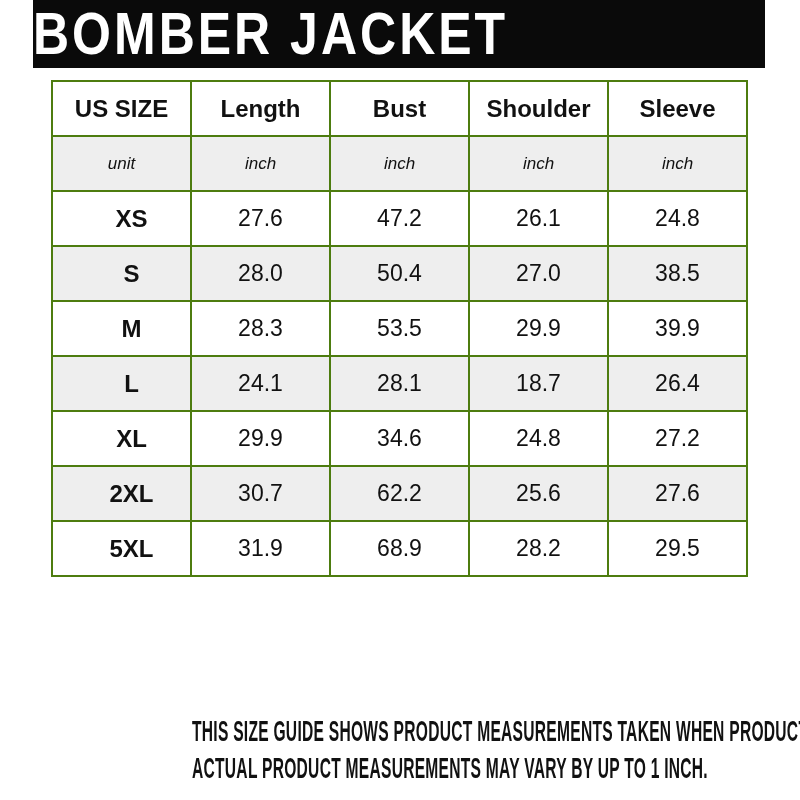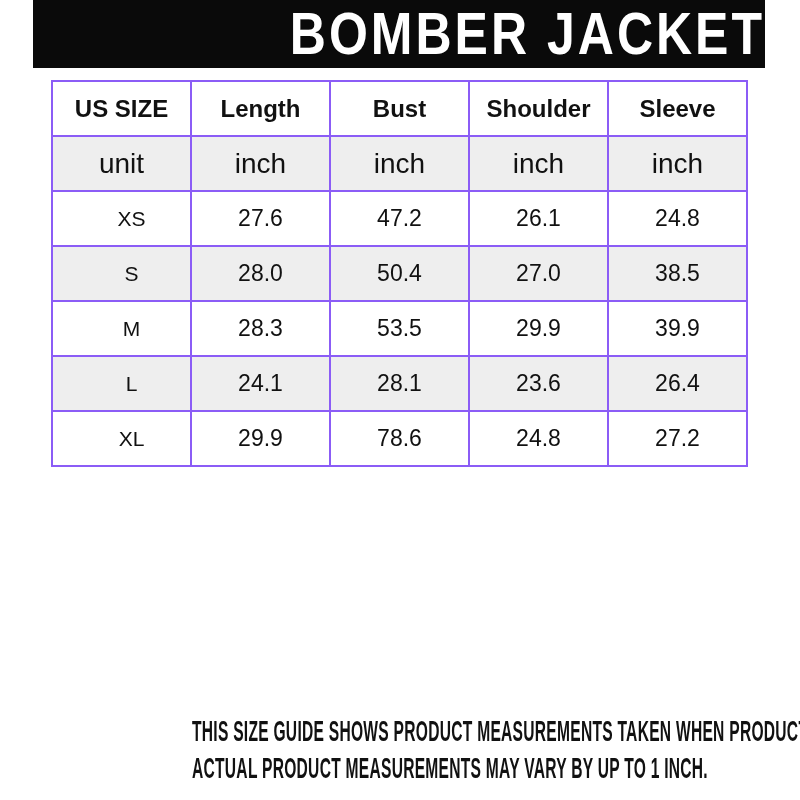--- a/index.html
+++ b/index.html
@@ -11,62 +11,63 @@
     overflow: hidden;
     position: relative;
   }
   .top-bar {
     position: absolute;
     left: 33px; top: 0;
     width: 732px; height: 68px;
     background: #0a0a0a;
     display: flex;
     align-items: center;
-    justify-content: flex-end;
+    justify-content: flex-start;
   }
   .top-bar .title {
     color: #ffffff;
     font-size: 50px;
     font-weight: bold;
     letter-spacing: 3px;
     white-space: nowrap;
     transform: scaleY(1.18);
     transform-origin: center;
   }
   table.size-table {
     position: absolute;
     left: 51px; top: 80px;
     width: 697px;
     border-collapse: collapse;
     table-layout: fixed;
     text-align: center;
   }
   .size-table th, .size-table td {
-    border: 2px solid #8b5cf6;
+    border: 2px solid #4d7c0f;
     height: 55px;
     font-size: 23px;
     vertical-align: middle;
     background: #ffffff;
   }
   .size-table thead th {
     font-weight: bold;
     font-size: 24px;
   }
   .size-table tbody tr:nth-child(odd) th,
   .size-table tbody tr:nth-child(odd) td {
     background: #eeeeee;
   }
   .size-table tbody th.size-label {
-    font-weight: normal;
-    font-size: 21px;
+    font-weight: bold;
+    font-size: 24px;
     padding-left: 20px;
   }
   .size-table tr.unit-row td, .size-table tr.unit-row th {
+    font-style: italic;
     font-weight: normal;
-    font-size: 28px;
+    font-size: 17px;
   }
   .footnote {
     position: absolute;
     left: 0; top: 712px;
     width: 800px;
     text-align: center;
   }
   .footnote .line {
     font-weight: bold;
     font-size: 30px;
@@ -121,29 +122,43 @@
       <th class="size-label">M</th>
       <td>28.3</td>
       <td>53.5</td>
       <td>29.9</td>
       <td>39.9</td>
     </tr>
     <tr>
       <th class="size-label">L</th>
       <td>24.1</td>
       <td>28.1</td>
-      <td>23.6</td>
+      <td>18.7</td>
       <td>26.4</td>
     </tr>
     <tr>
       <th class="size-label">XL</th>
       <td>29.9</td>
-      <td>78.6</td>
+      <td>34.6</td>
       <td>24.8</td>
       <td>27.2</td>
+    </tr>
+    <tr>
+      <th class="size-label">2XL</th>
+      <td>30.7</td>
+      <td>62.2</td>
+      <td>25.6</td>
+      <td>27.6</td>
+    </tr>
+    <tr>
+      <th class="size-label">5XL</th>
+      <td>31.9</td>
+      <td>68.9</td>
+      <td>28.2</td>
+      <td>29.5</td>
     </tr>
   </tbody>
 </table>
 
 <div class="footnote">
   <div class="line">THIS SIZE GUIDE SHOWS PRODUCT MEASUREMENTS TAKEN WHEN PRODUCTS ARE LAID FLAT.</div>
   <div class="line">ACTUAL PRODUCT MEASUREMENTS MAY VARY BY UP TO 1 INCH.</div>
 </div>
 
 </body></html>

